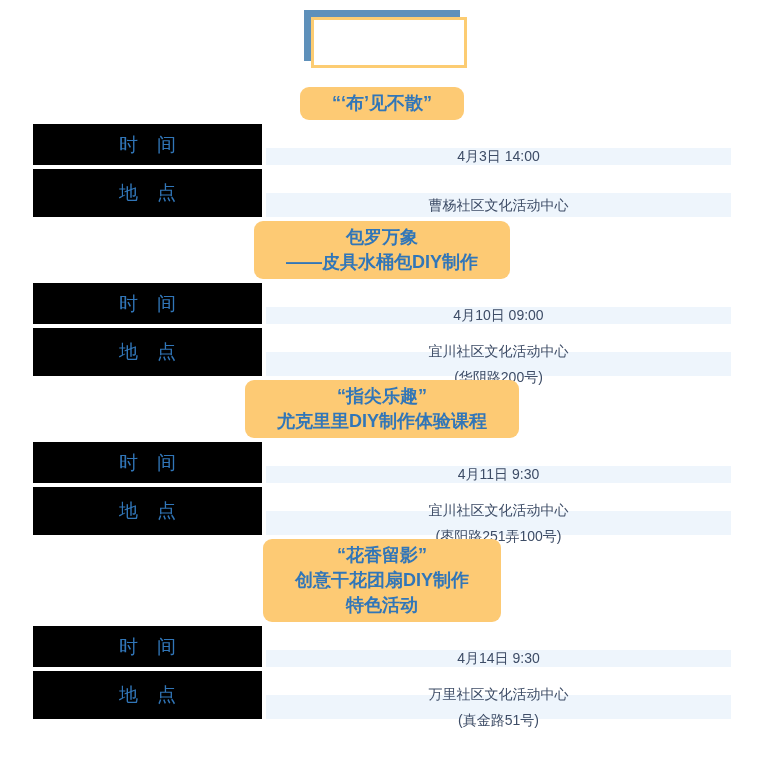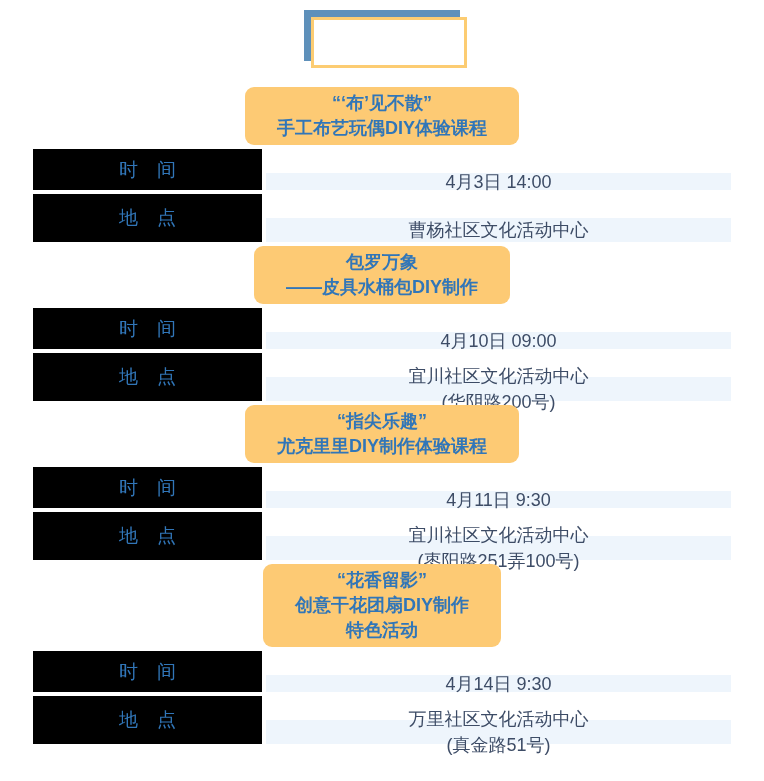--- a/index.html
+++ b/index.html
@@ -69,21 +69,21 @@
     flex-shrink: 0;
   }
   .cell-value {
     flex: 1;
     background: #eef5fc;
     display: flex;
     flex-direction: column;
     align-items: center;
     justify-content: center;
     color: #3d4c66;
-    font-size: 18px;
+    font-size: 14px;
     text-align: center;
     margin-top: 24px;
   }
   .row-time { height: 41px; }
   .row-loc { height: 48px; }
   .loc-line { line-height: 26px; white-space: pre; }
 </style>
 </head>
 <body>
 
@@ -92,21 +92,20 @@
   <div class="banner-wrap">
     <div class="banner">
       <span class="banner-title">特色活动</span>
     </div>
   </div>
 
   <section class="section">
     <div class="card-wrap">
       <div class="card">
         <div class="card-line">“‘布’见不散”</div>
-        <div class="card-line">手工布艺玩偶DIY体验课程</div>
       </div>
     </div>
     <div class="table">
       <div class="row row-time">
         <div class="cell-label">时　间</div>
         <div class="cell-value">4月3日 14:00</div>
       </div>
       <div class="row row-loc">
         <div class="cell-label">地　点</div>
         <div class="cell-value">

